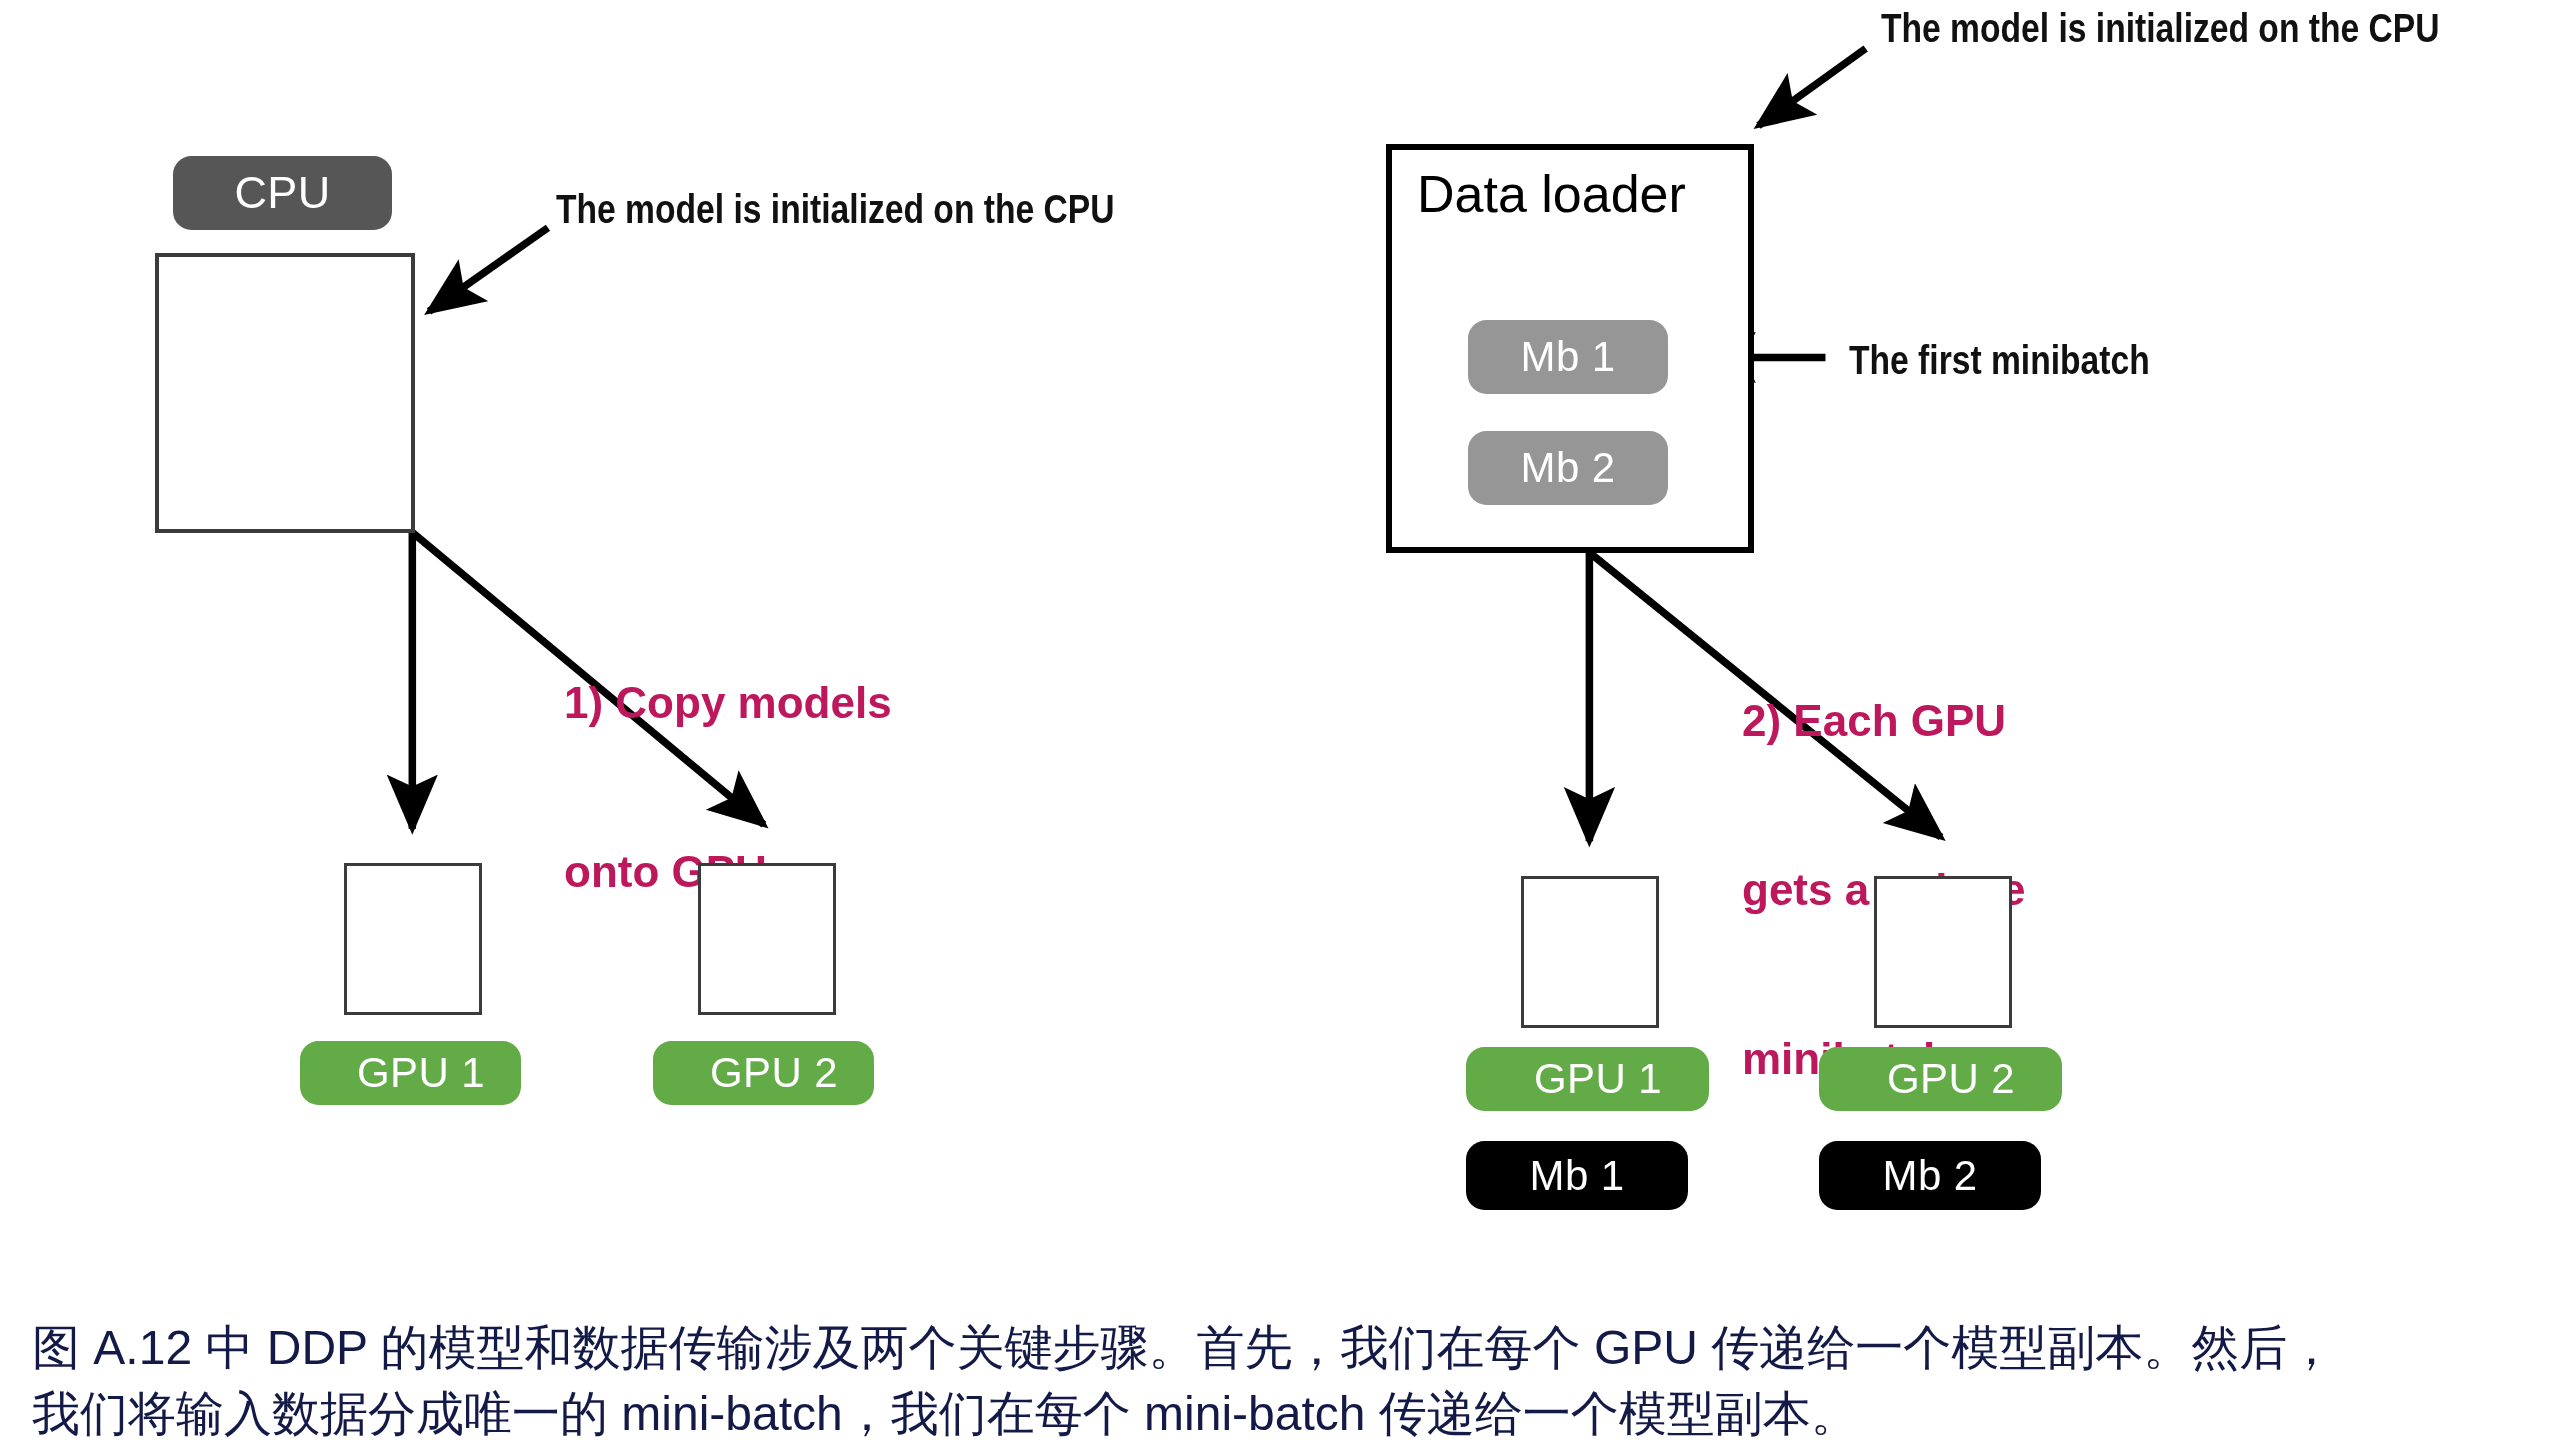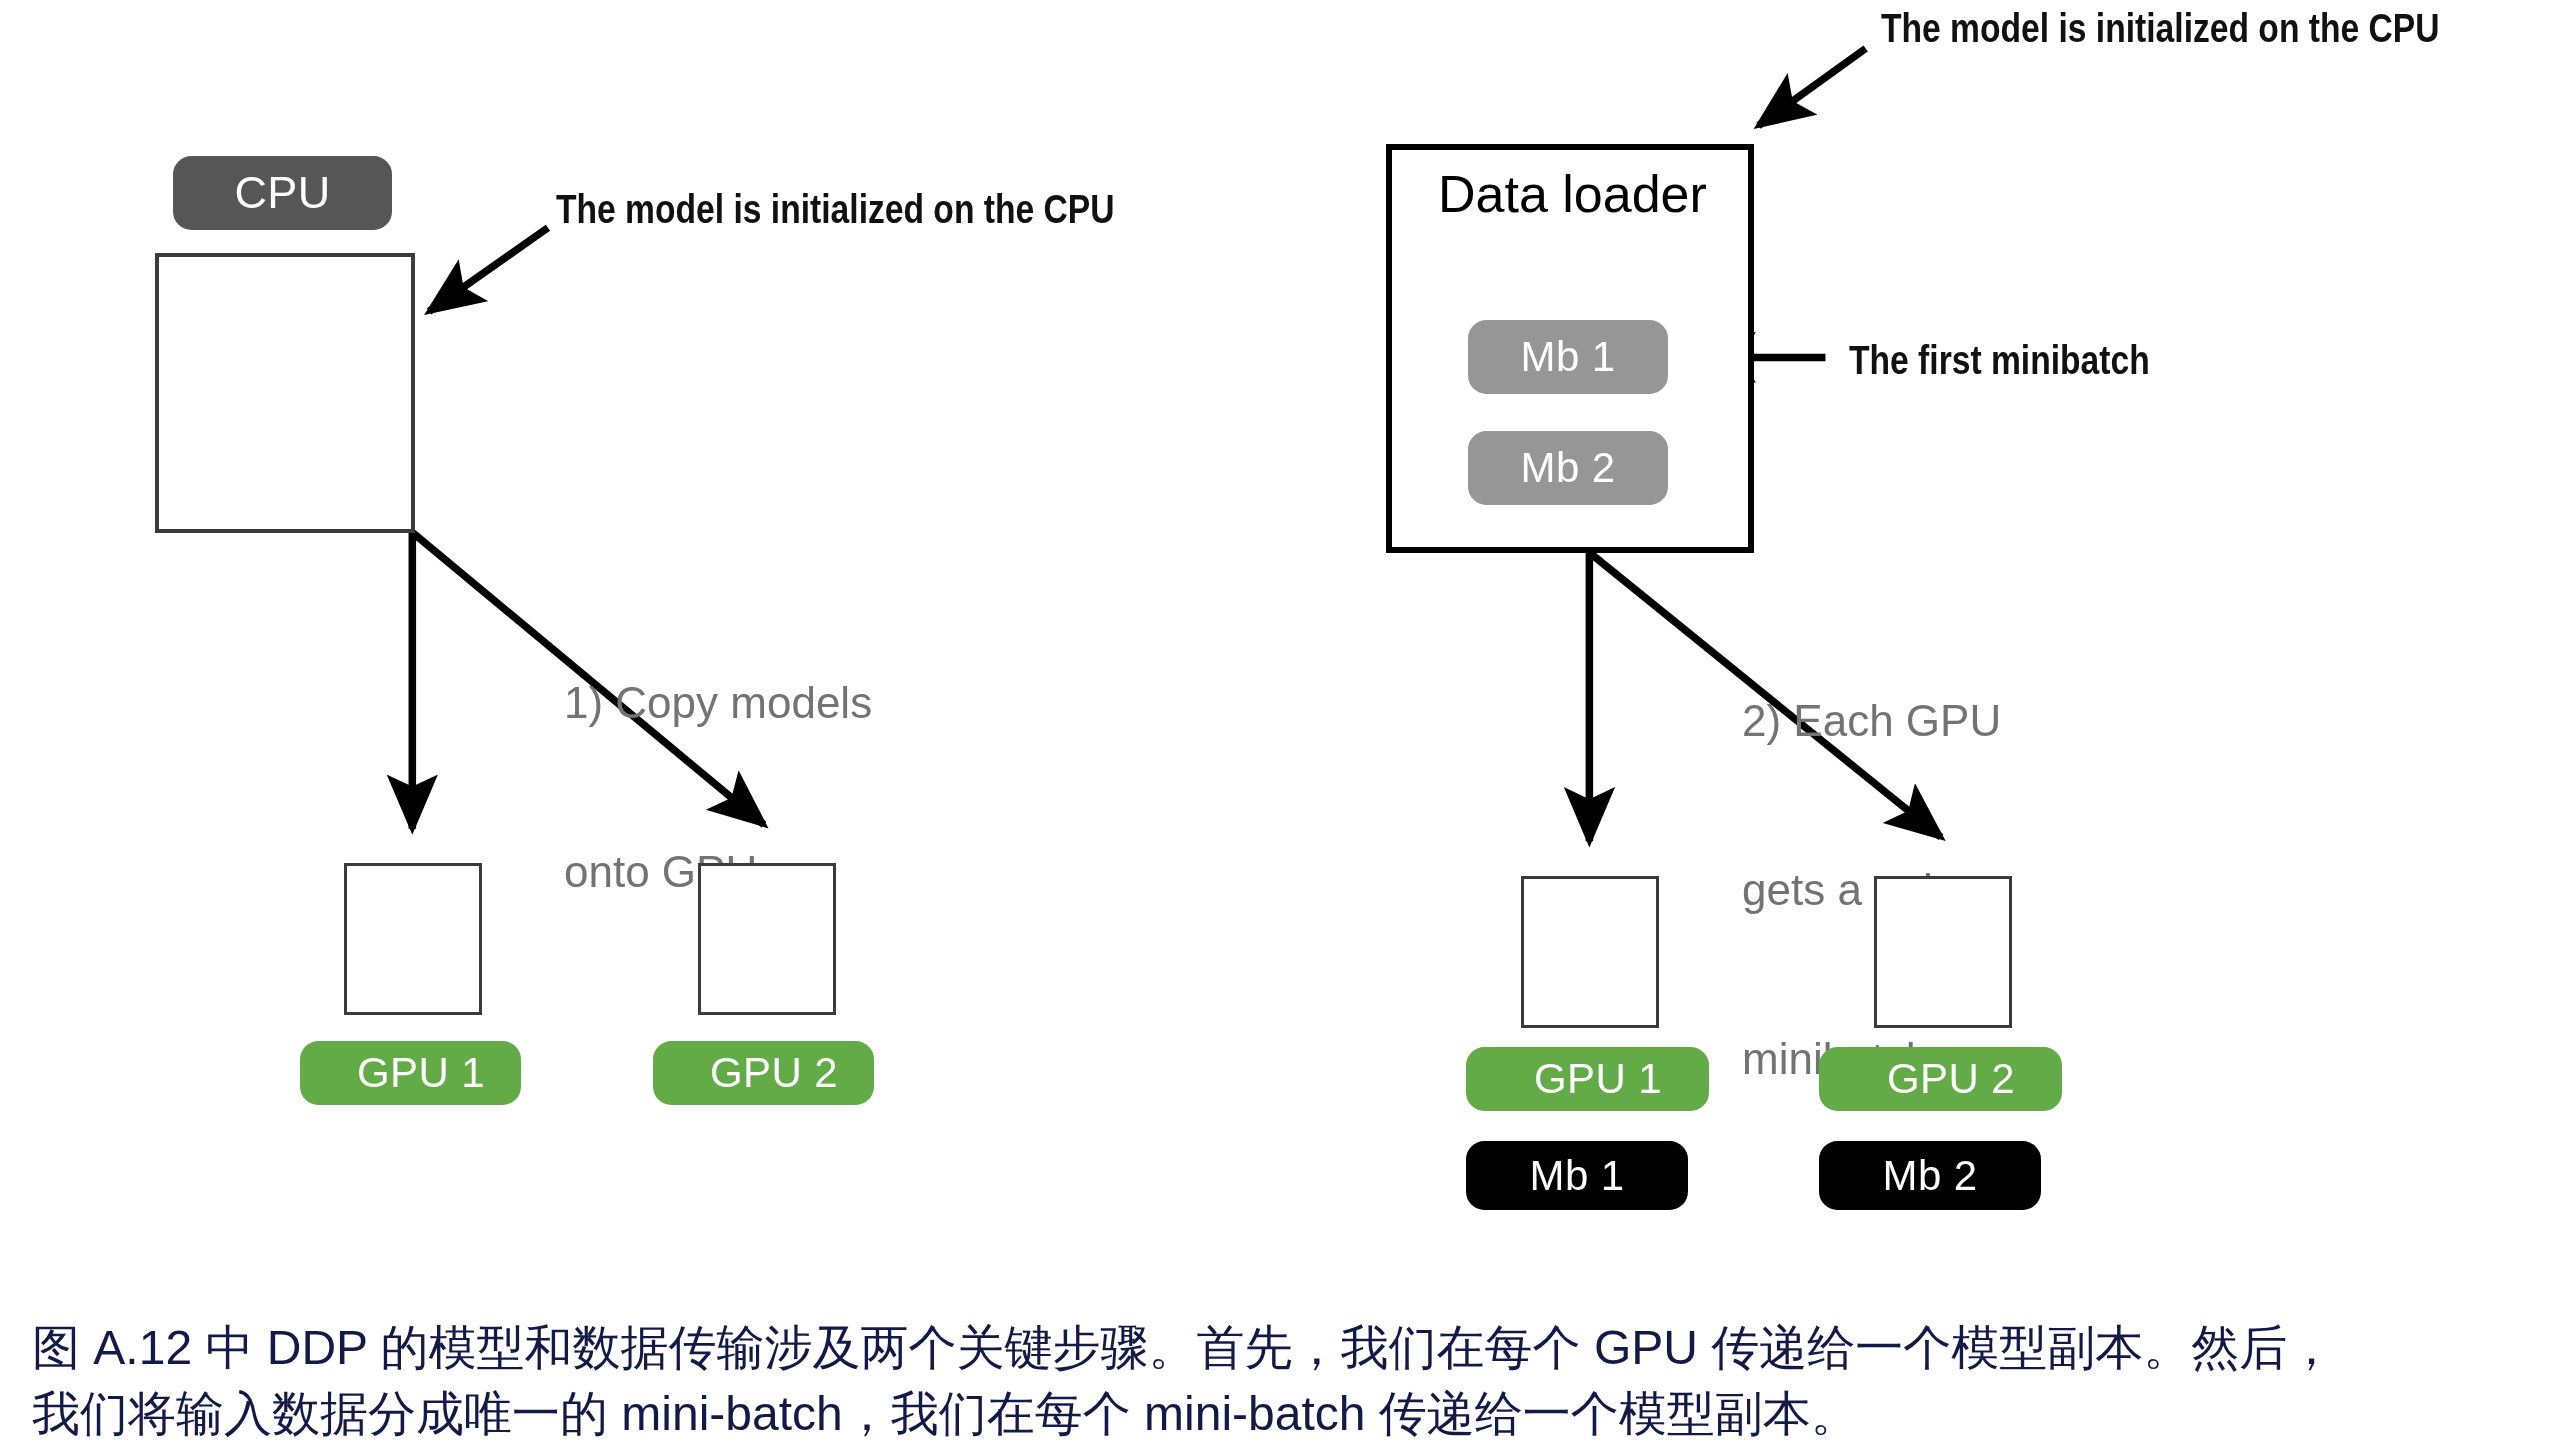--- a/index.html
+++ b/index.html
@@ -60,38 +60,37 @@
     background: #ffffff;
     border: 6.7px solid #000000;
     box-sizing: border-box;
   }
   .loader-title {
     position: absolute;
     color: #000000;
     font-family: "Liberation Sans", sans-serif;
     font-weight: 400;
     white-space: nowrap;
-    margin-left: 21px;
   }
 
   
   .anno-bold {
     position: absolute;
     color: #111111;
     font-family: "Liberation Sans Narrow", "Liberation Sans", sans-serif;
     font-weight: 700;
     white-space: nowrap;
     transform: scaleX(0.82);
     transform-origin: left center;
   }
   .step-label {
     position: absolute;
-    color: #737373;
+    color: #be185d;
     font-family: "Liberation Sans", sans-serif;
-    font-weight: 400;
+    font-weight: 700;
     white-space: pre;
     line-height: 1.28;
   }
 
   
   .caption {
     position: absolute;
     left: 32px;
     top: 1315px;
     width: 2521px;

